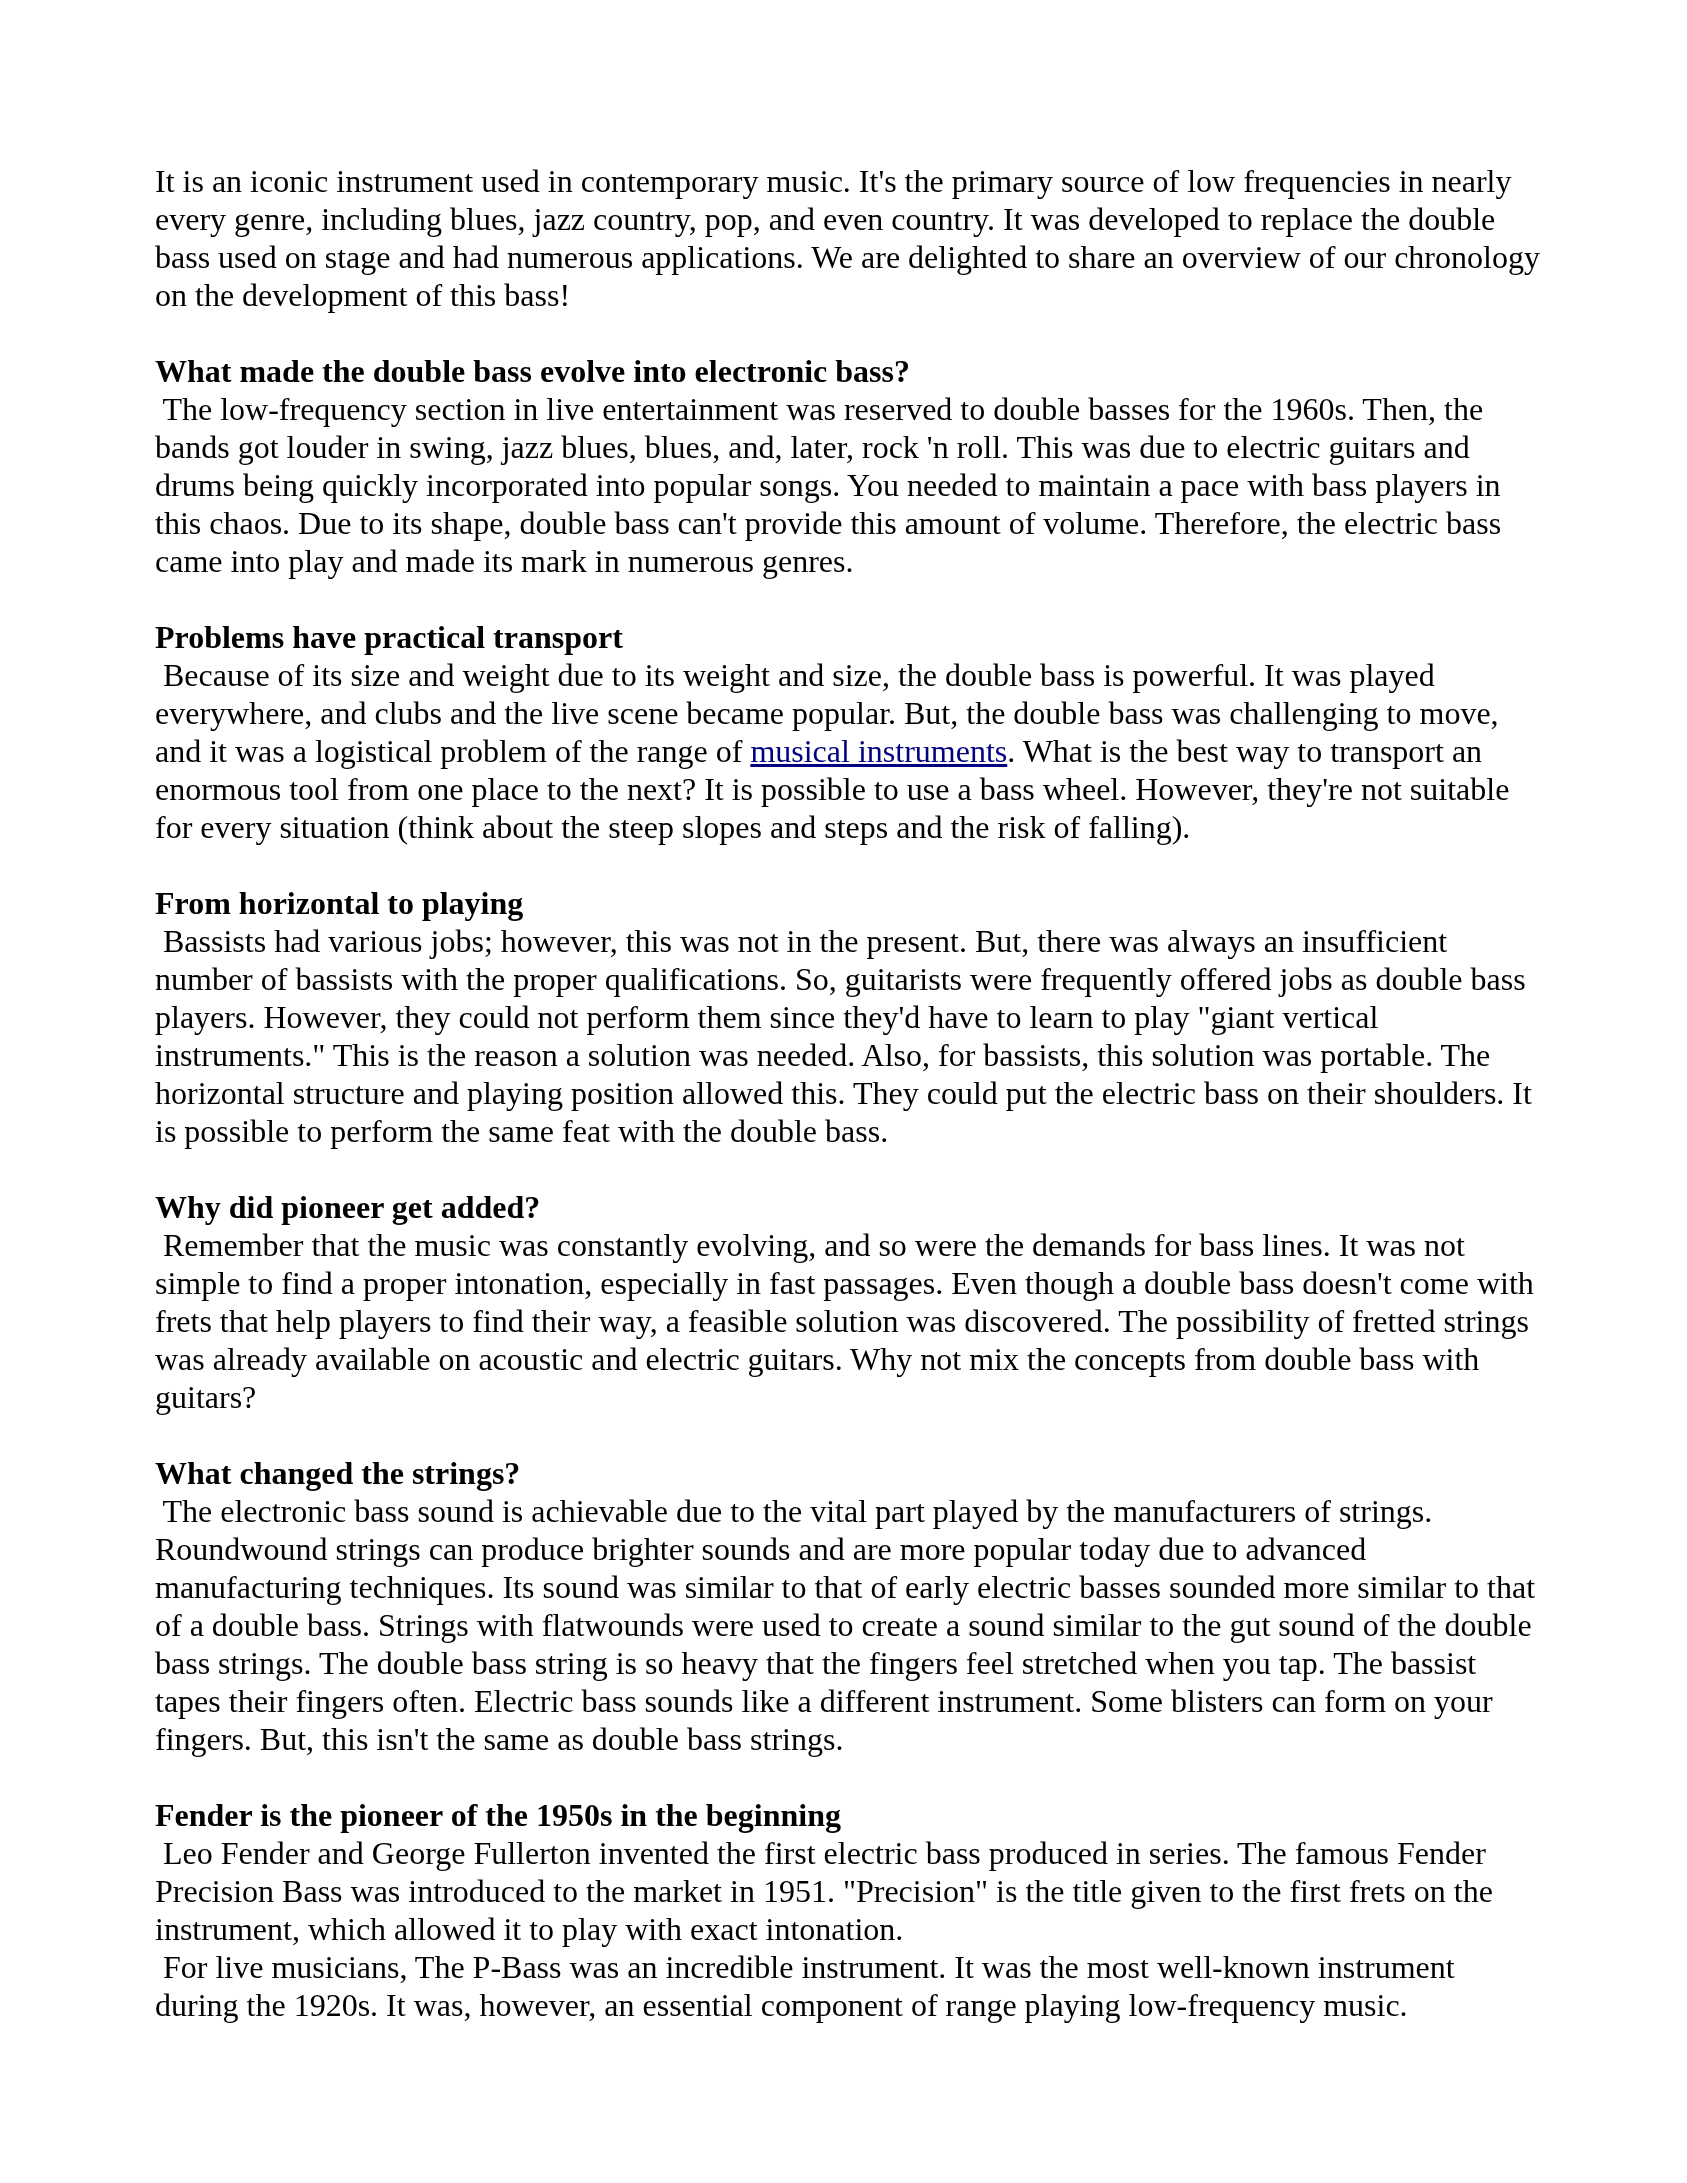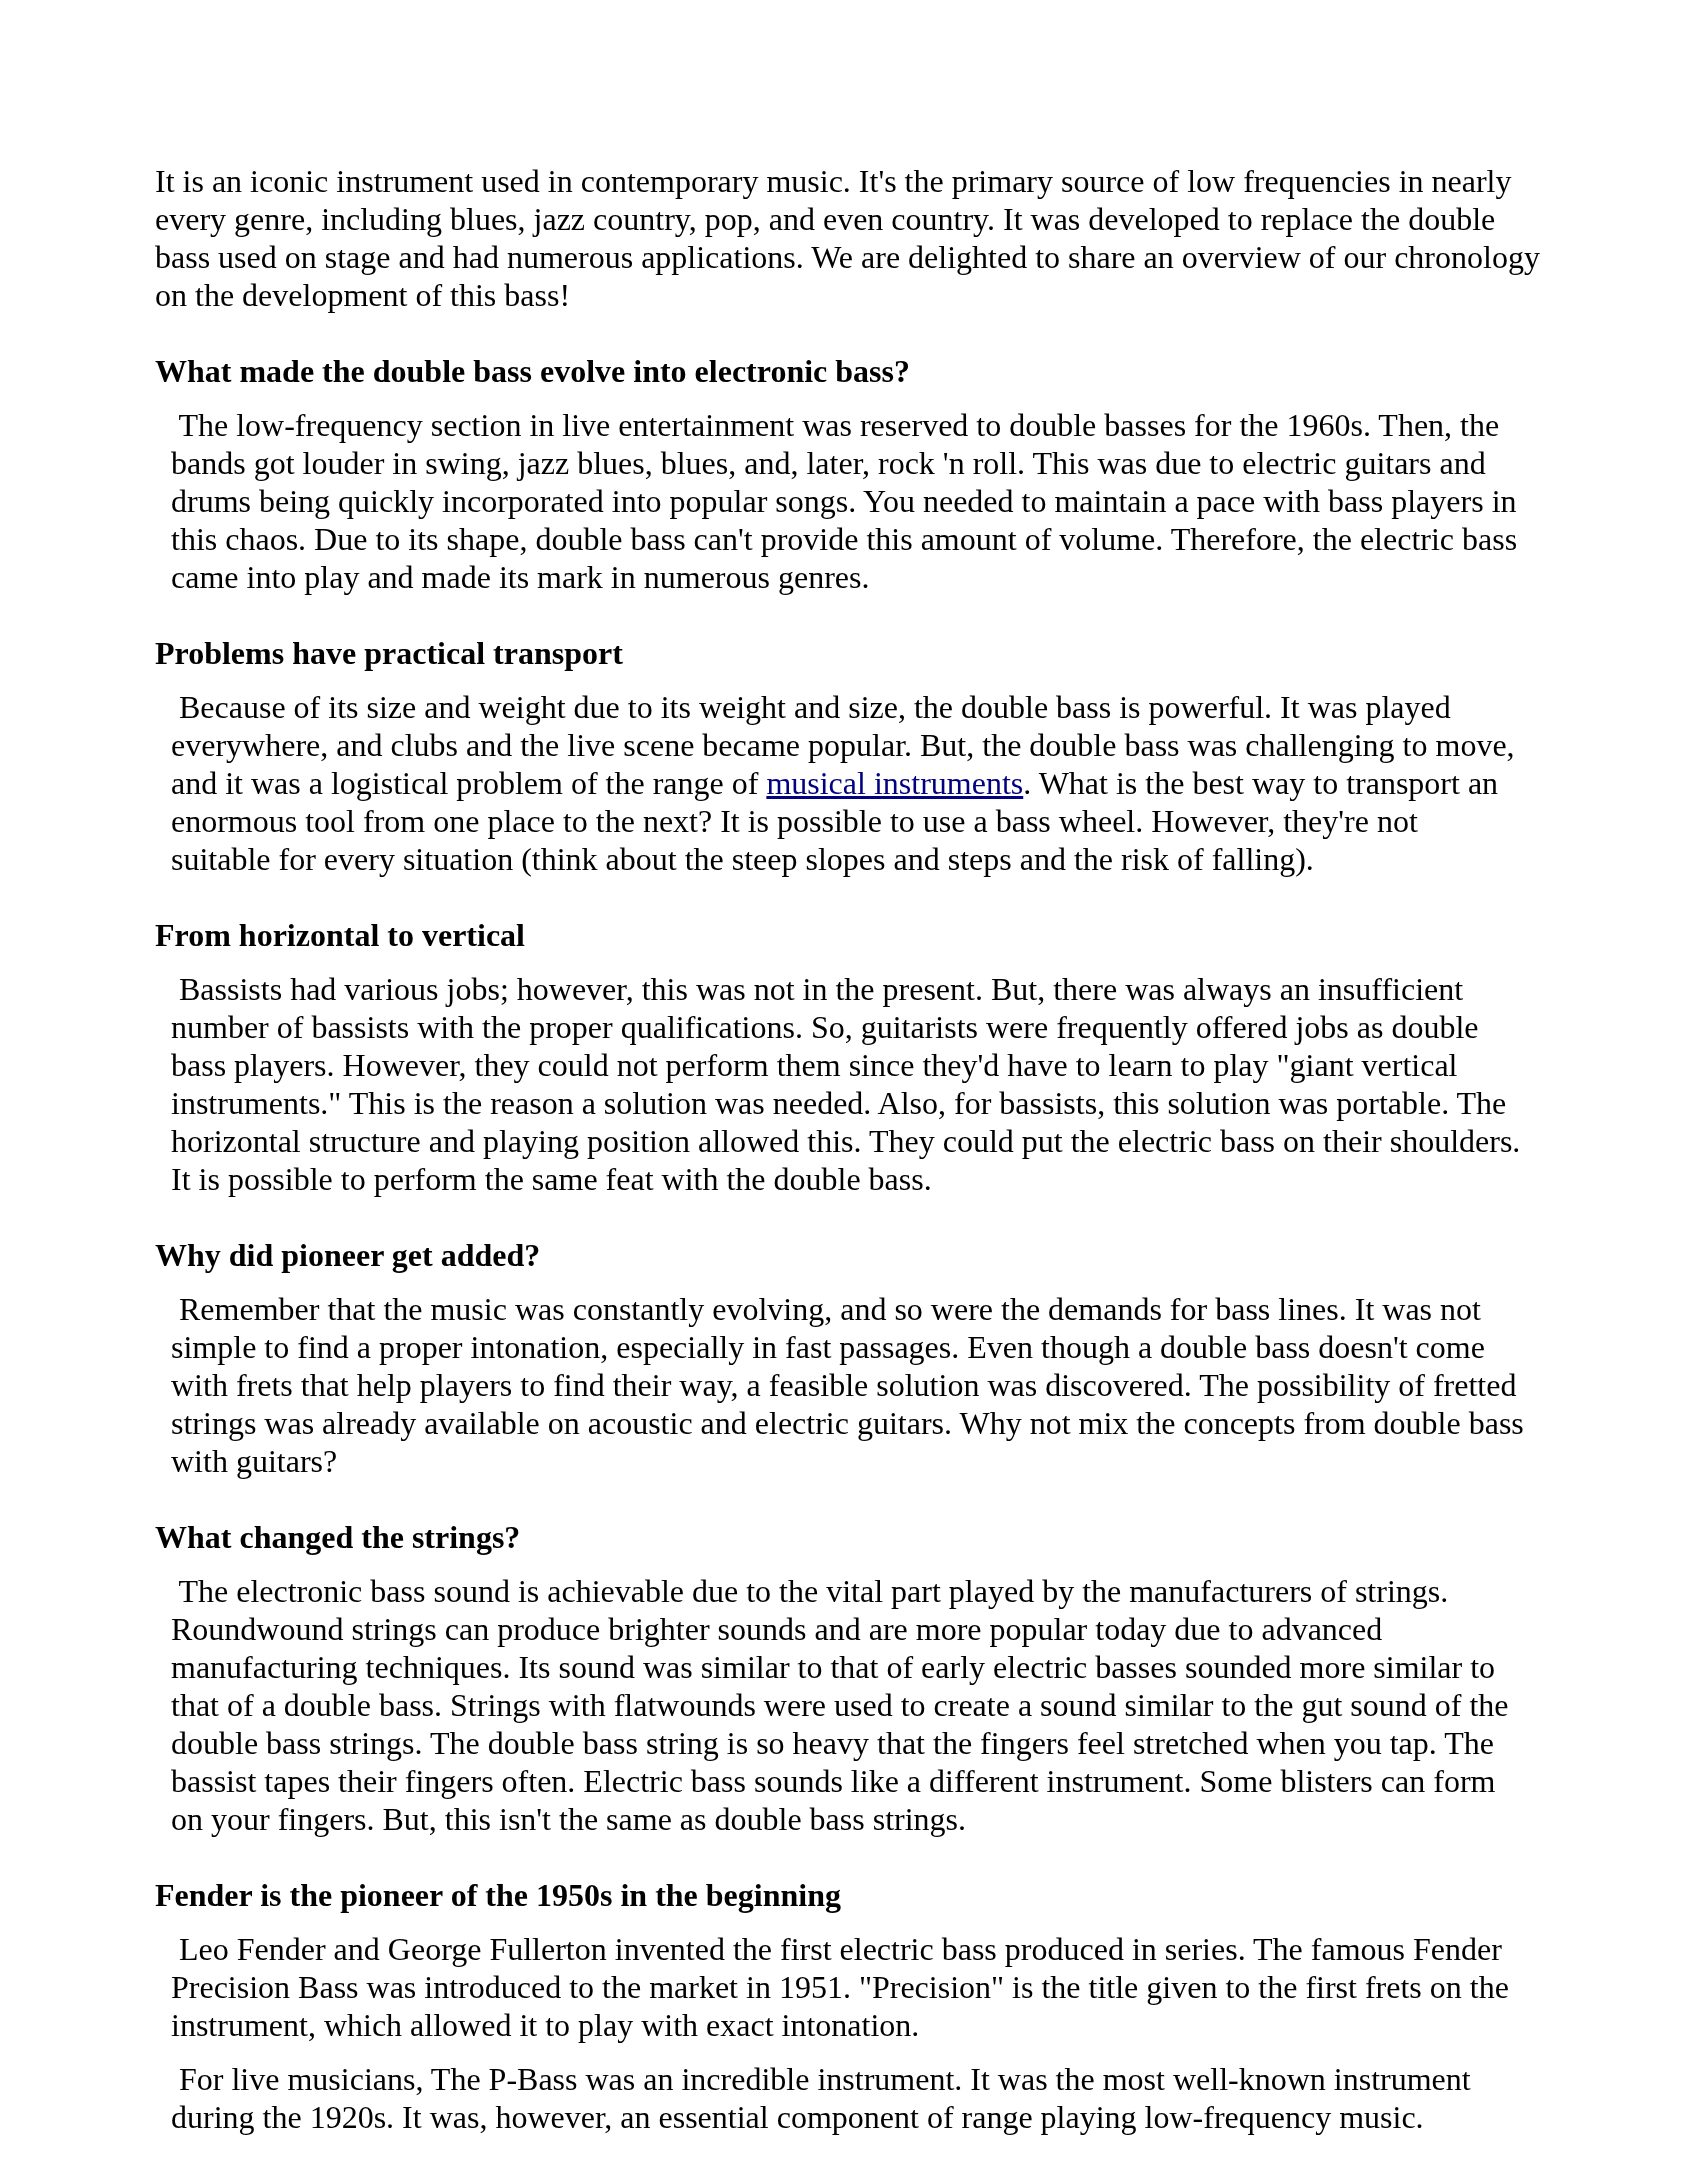--- a/index.html
+++ b/index.html
@@ -4,42 +4,42 @@
 <style>
   html, body { margin: 0; padding: 0; background: #ffffff; }
   body { width: 1687px; height: 2183px; overflow: hidden; position: relative; }
   .page {
     position: absolute; left: 155px; top: 158px; width: 1386px;
     font-family: "Liberation Serif", serif; font-size: 32px; line-height: 38px; color: #000;
   }
   .para { margin: 4px 0 38px 0; }
   .section { margin: 0 0 38px 0; }
   .heading { font-weight: bold; margin: 0; }
-  .body { margin: 16px; }
+  .body { margin: 0; }
   .indent::before { content: " "; white-space: pre; }
   a.link { color: #000080; }
 </style>
 </head>
 <body>
 
 <div class="page">
   <p class="para">It is an iconic instrument used in contemporary music. It's the primary source of low frequencies in nearly every genre, including blues, jazz country, pop, and even country. It was developed to replace the double bass used on stage and had numerous applications. We are delighted to share an overview of our chronology on the development of this bass!</p>
 
   <div class="section">
     <p class="heading">What made the double bass evolve into electronic bass?</p>
     <p class="body indent">The low-frequency section in live entertainment was reserved to double basses for the 1960s. Then, the bands got louder in swing, jazz blues, blues, and, later, rock 'n roll. This was due to electric guitars and drums being quickly incorporated into popular songs. You needed to maintain a pace with bass players in this chaos. Due to its shape, double bass can't provide this amount of volume. Therefore, the electric bass came into play and made its mark in numerous genres.</p>
   </div>
 
   <div class="section">
     <p class="heading">Problems have practical transport</p>
     <p class="body indent"><span>Because of its size and weight due to its weight and size, the double bass is powerful. It was played everywhere, and clubs and the live scene became popular. But, the double bass was challenging to move, and it was a logistical problem of the range of </span><a class="link" href="#">musical instruments</a><span>. What is the best way to transport an enormous tool from one place to the next? It is possible to use a bass wheel. However, they're not suitable for every situation (think about the steep slopes and steps and the risk of falling).</span></p>
   </div>
 
   <div class="section">
-    <p class="heading">From horizontal to vertical</p>
+    <p class="heading">From horizontal to playing</p>
     <p class="body indent">Bassists had various jobs; however, this was not in the present. But, there was always an insufficient number of bassists with the proper qualifications. So, guitarists were frequently offered jobs as double bass players. However, they could not perform them since they'd have to learn to play "giant vertical instruments." This is the reason a solution was needed. Also, for bassists, this solution was portable. The horizontal structure and playing position allowed this. They could put the electric bass on their shoulders. It is possible to perform the same feat with the double bass.</p>
   </div>
 
   <div class="section">
     <p class="heading">Why did pioneer get added?</p>
     <p class="body indent">Remember that the music was constantly evolving, and so were the demands for bass lines. It was not simple to find a proper intonation, especially in fast passages. Even though a double bass doesn't come with frets that help players to find their way, a feasible solution was discovered. The possibility of fretted strings was already available on acoustic and electric guitars. Why not mix the concepts from double bass with guitars?</p>
   </div>
 
   <div class="section">
     <p class="heading">What changed the strings?</p>

